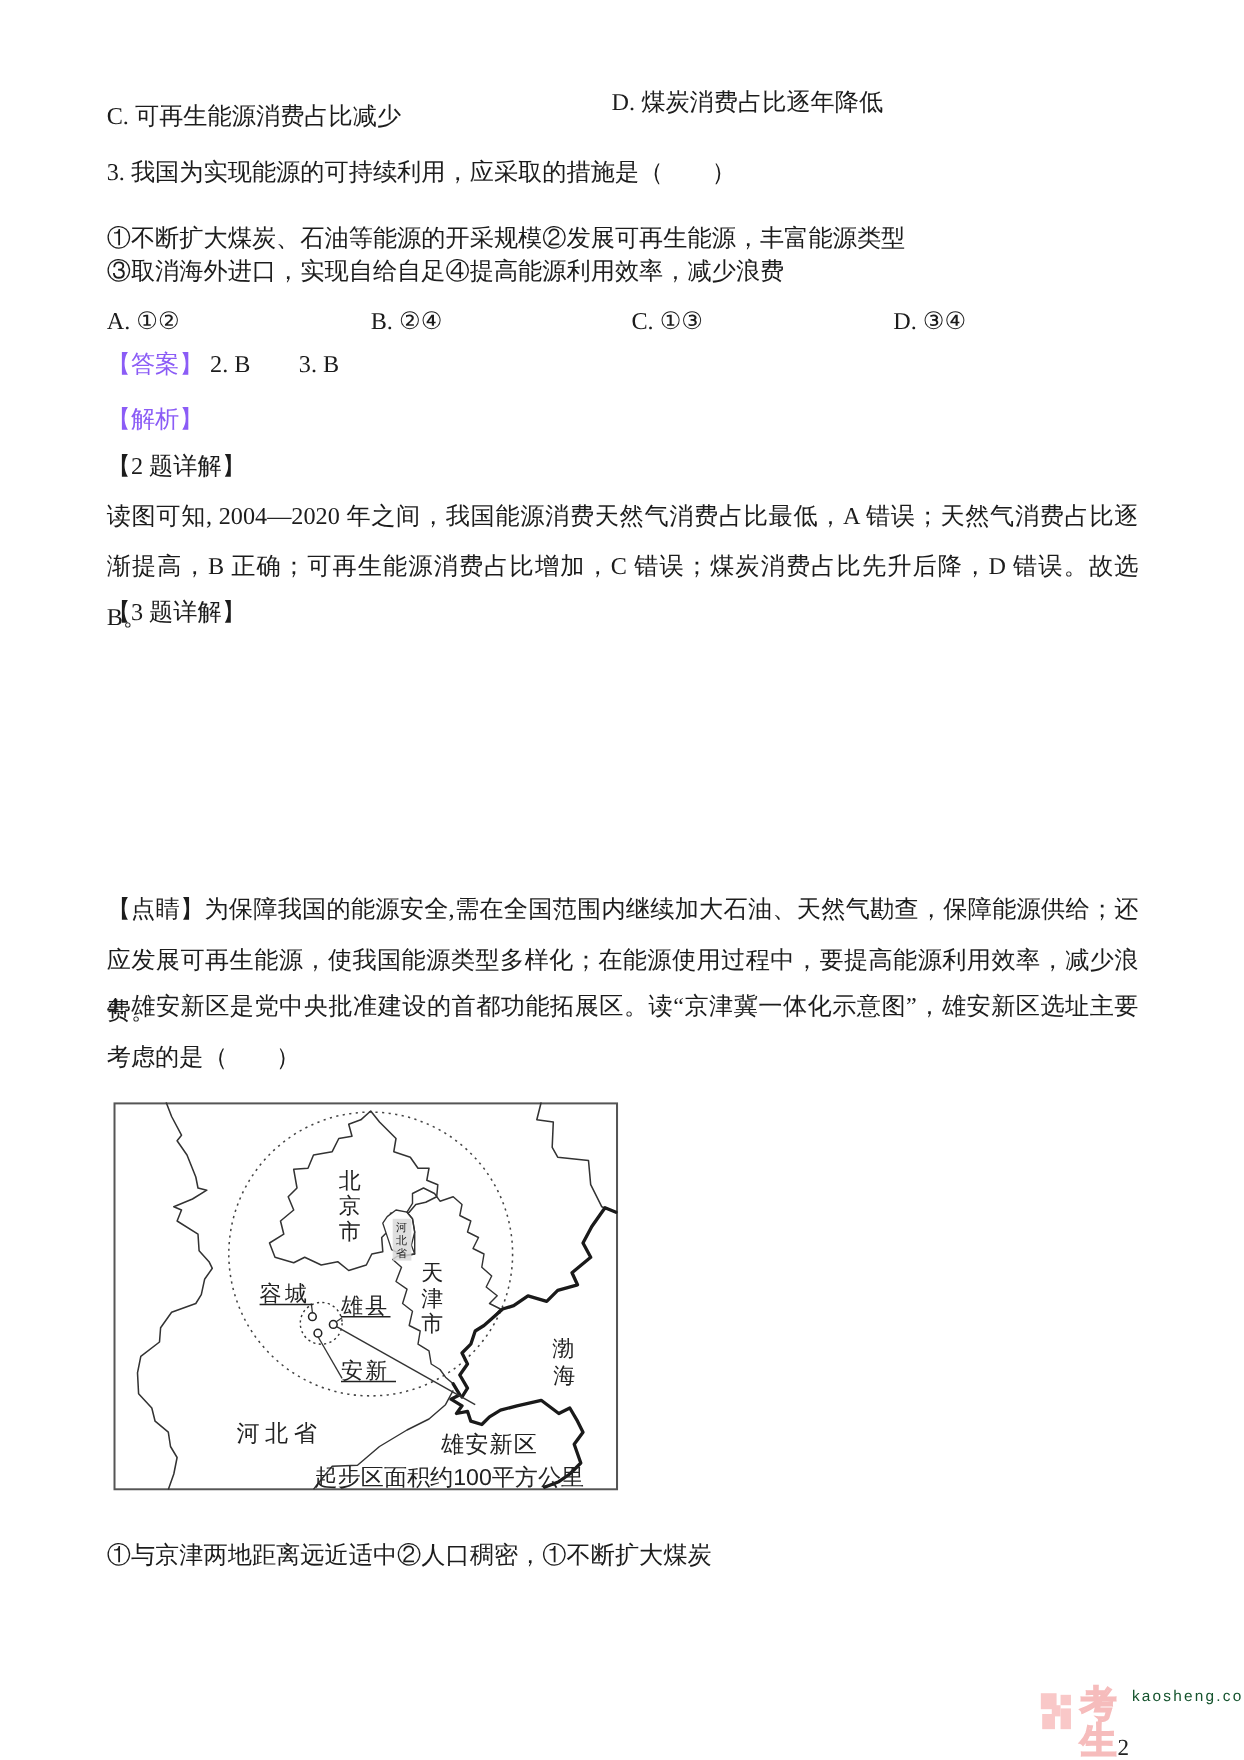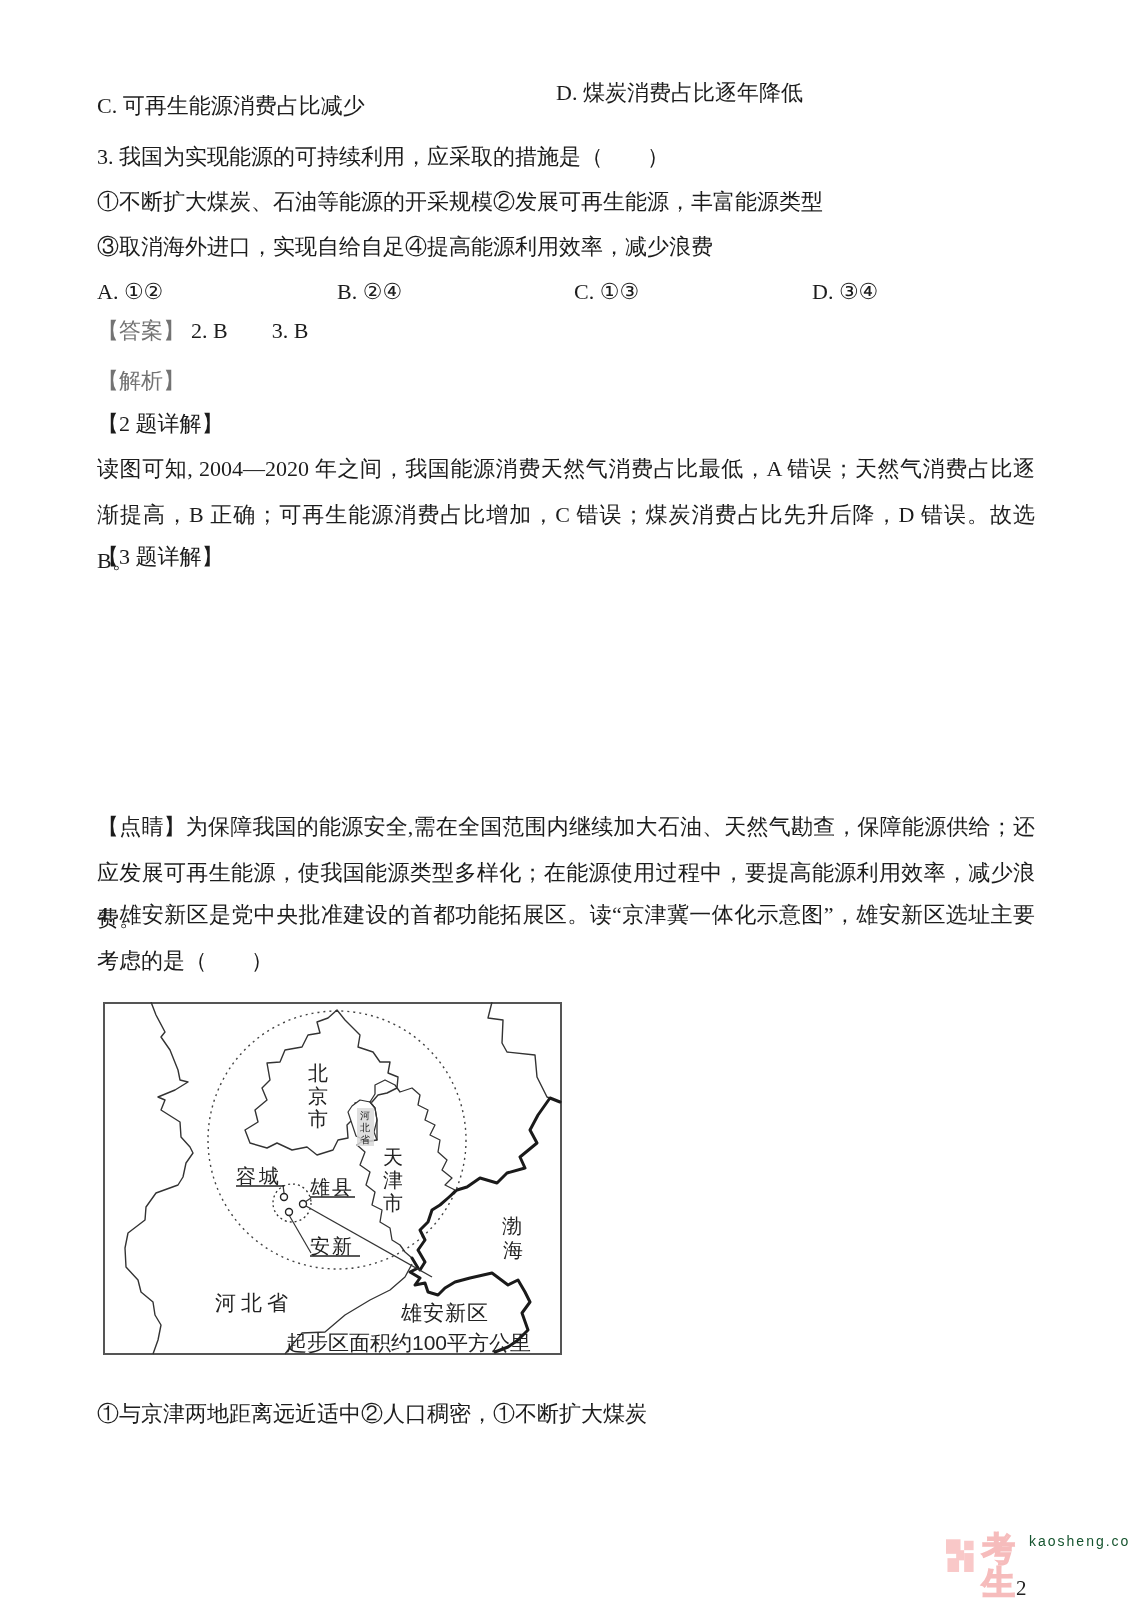--- a/index.html
+++ b/index.html
@@ -4,21 +4,21 @@
 <style>
   html,body{margin:0;padding:0;background:#ffffff;}
   .page{
     position:relative;width:1131px;height:1600px;background:#fff;
     font-family:"Liberation Serif","DejaVu Serif",serif;color:#1c1c1c;
     overflow:hidden;
   }
   .line{position:absolute;font-size:22px;line-height:26px;white-space:nowrap;}
   .para{position:absolute;left:97px;width:938px;font-size:22px;line-height:46px;
         text-align:justify;text-justify:inter-ideograph;}
-  .blue{color:#737373;}
+  .blue{color:#8b5cf6;}
   .map-wrap{position:absolute;left:103px;top:1002px;width:459px;height:353px;}
   .map-wrap svg{display:block;}
   .wm{position:absolute;left:946px;top:1532px;display:flex;align-items:flex-start;}
   .wm-logo{margin-right:7px;}
   .wm-text{display:flex;}
   .wm-name{
     font-family:"Liberation Sans","DejaVu Sans",sans-serif;
     font-size:33px;font-weight:bold;line-height:34px;letter-spacing:3px;
     color:#fde4e4;-webkit-text-stroke:1.5px #f6bcbc;
   }
@@ -32,21 +32,21 @@
 </style>
 </head>
 <body>
 
 <div class="page">
 
   <span class="line" style="left:97px;top:93px">C. 可再生能源消费占比减少</span>
   <span class="line" style="left:556px;top:80px">D. 煤炭消费占比逐年降低</span>
 
   <span class="line" style="left:97px;top:144px">3. 我国为实现能源的可持续利用，应采取的措施是（　　）</span>
-  <span class="line" style="left:97px;top:189px">①不断扩大煤炭、石油等能源的开采规模②发展可再生能源，丰富能源类型</span>
+  <span class="line" style="left:97px;top:204px">①不断扩大煤炭、石油等能源的开采规模②发展可再生能源，丰富能源类型</span>
   <span class="line" style="left:97px;top:234px">③取消海外进口，实现自给自足④提高能源利用效率，减少浪费</span>
   <span class="line" style="left:97px;top:279px">A. ①②</span>
   <span class="line" style="left:337px;top:279px">B. ②④</span>
   <span class="line" style="left:574px;top:279px">C. ①③</span>
   <span class="line" style="left:812px;top:279px">D. ③④</span>
 
   <span class="line" style="left:97px;top:318px">
     <span class="blue">【答案】</span><span style="margin-left:6px">2. B　　3. B</span>
   </span>
   <span class="line blue" style="left:97px;top:368px">【解析】</span>

